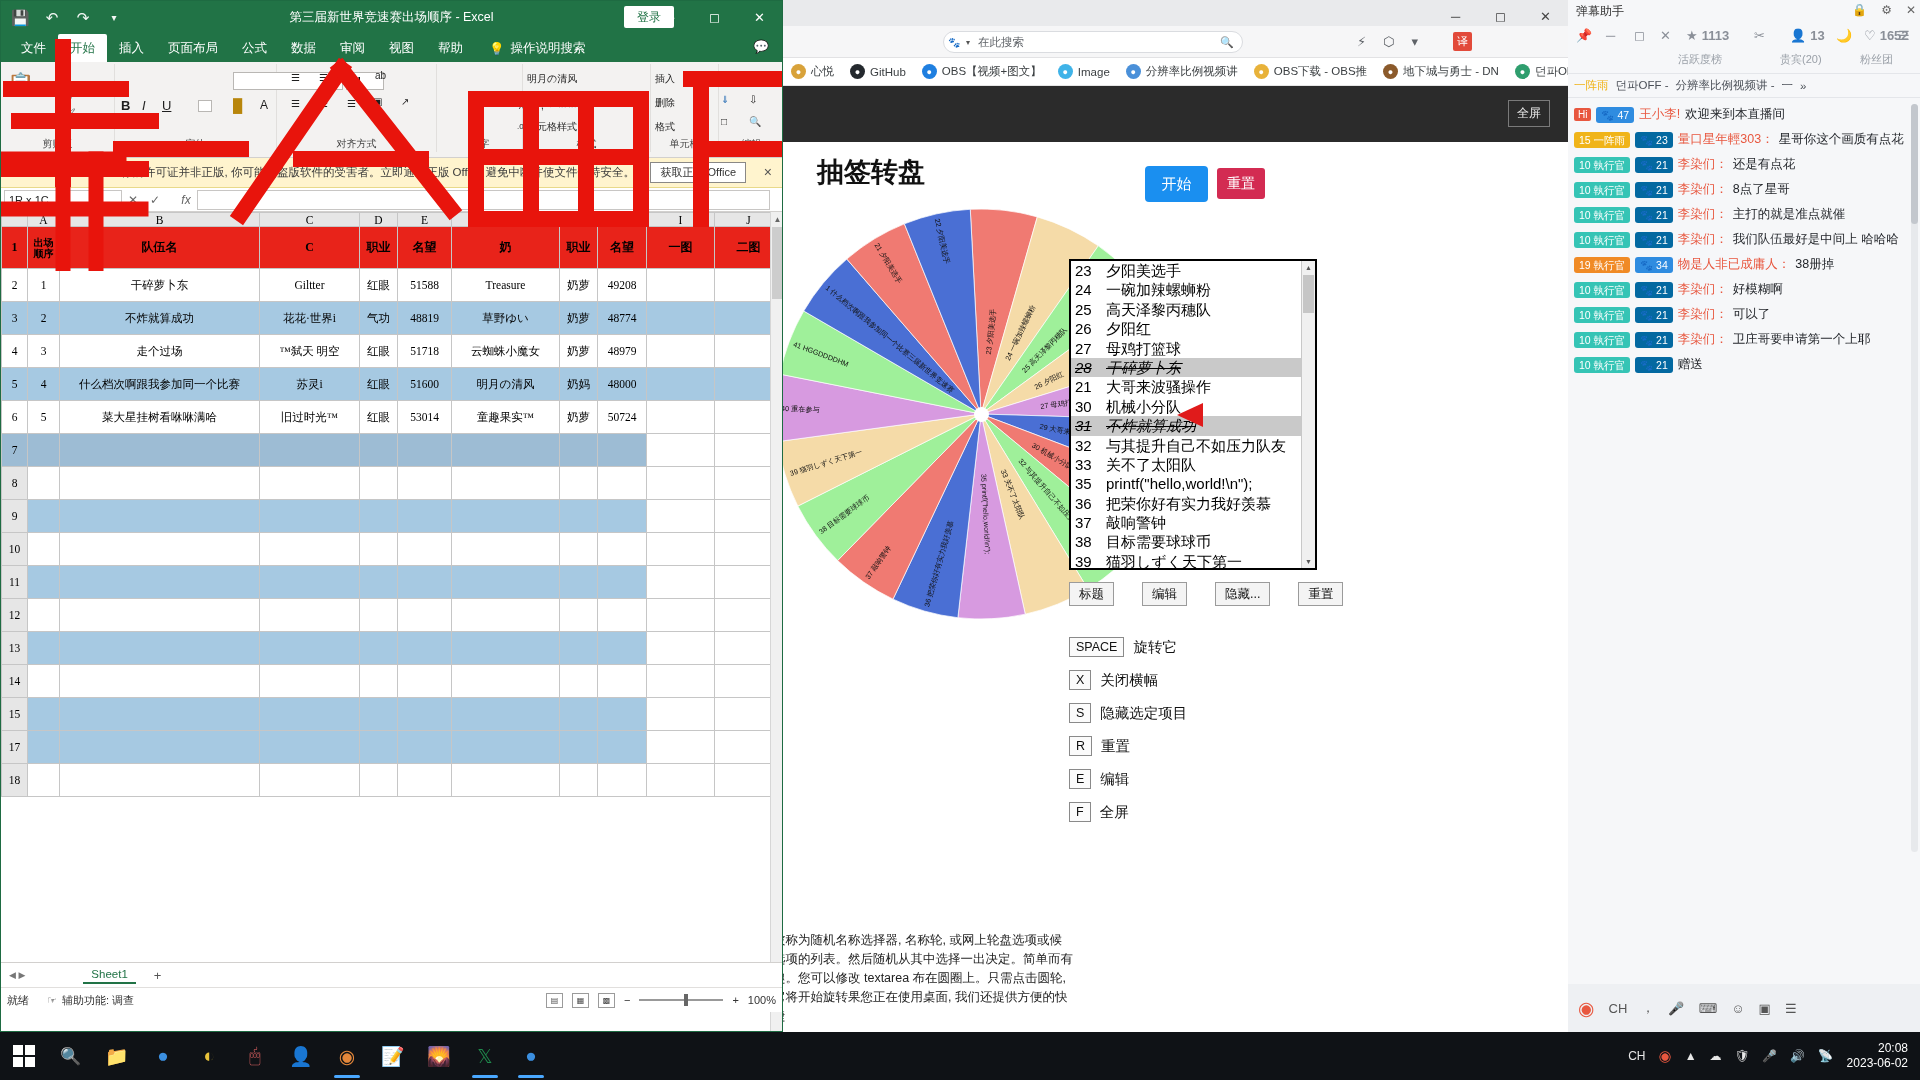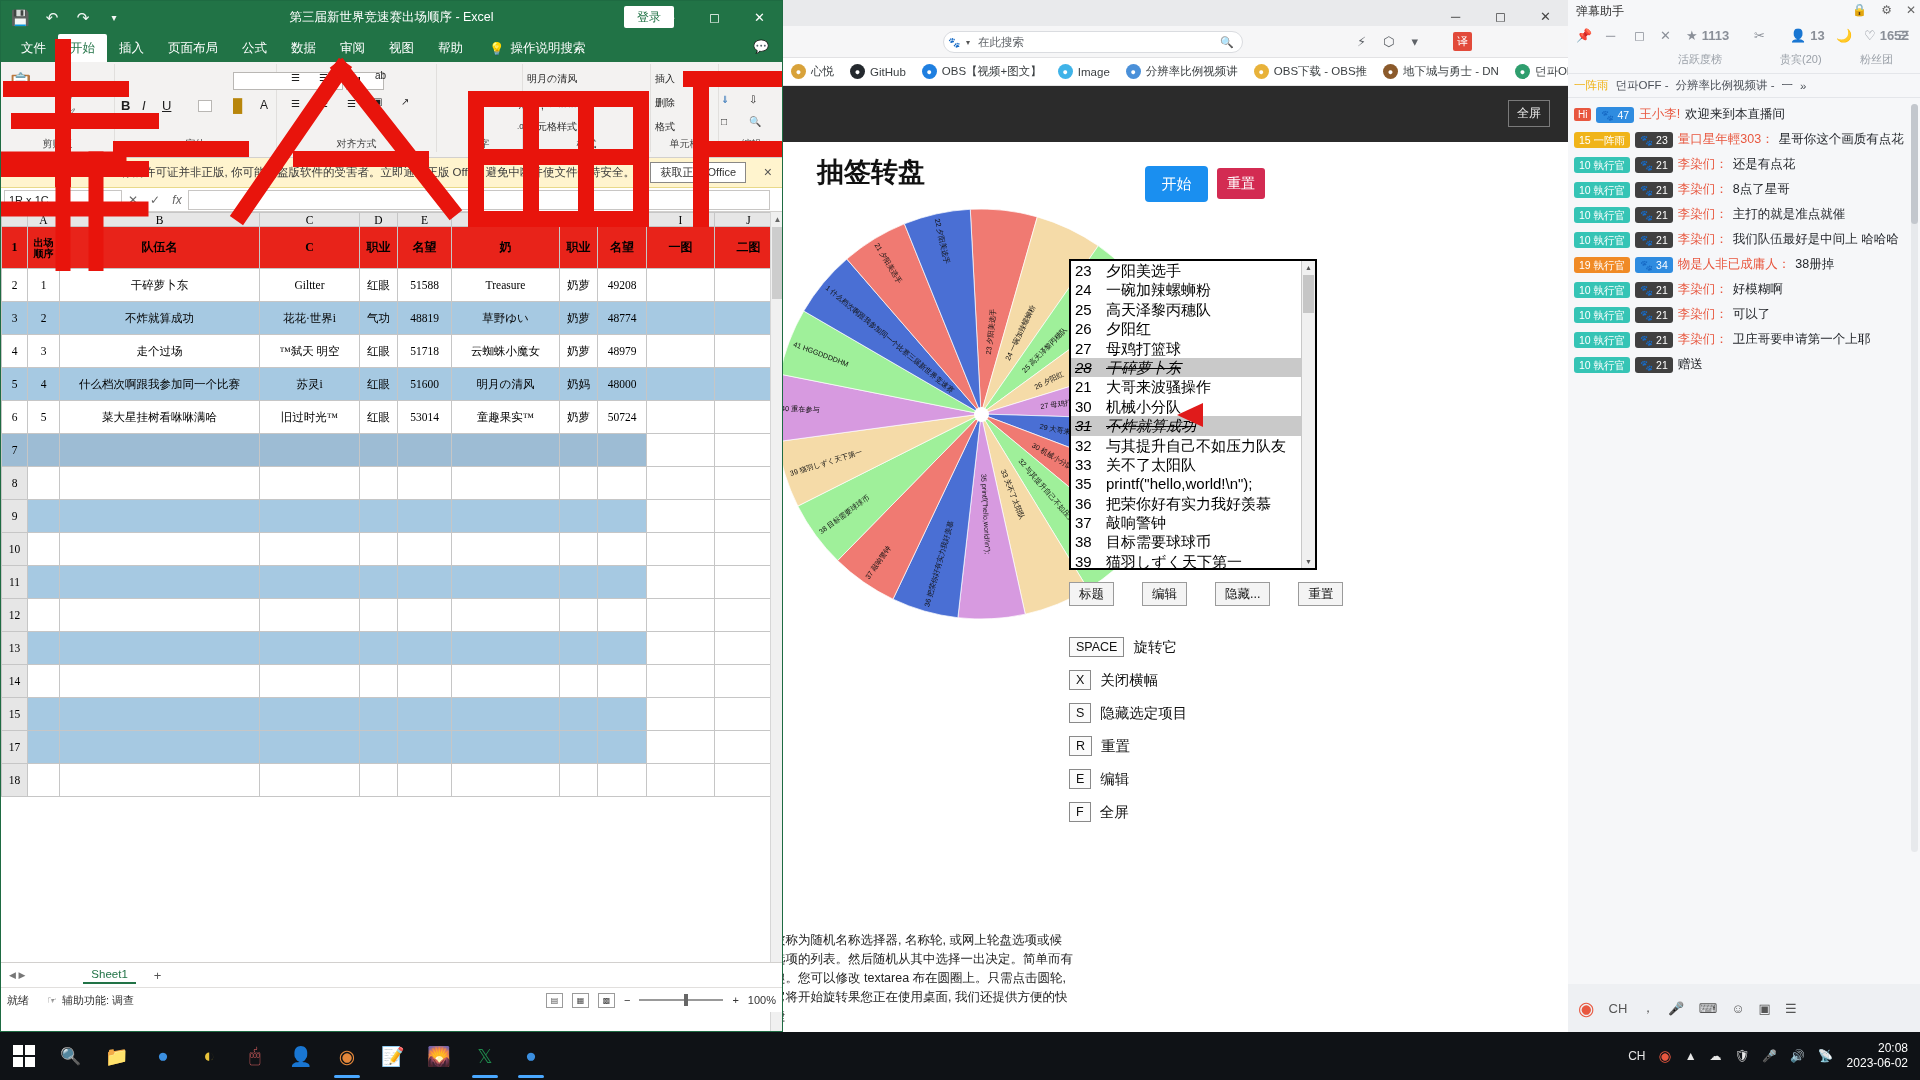--- a/index.html
+++ b/index.html
@@ -182,21 +182,21 @@
   #dm-tags { height:24px; display:flex; align-items:center; gap:7px; padding-left:6px;
      border-bottom:1px solid #e4e6ea; overflow:hidden; }
   .dtag { font-size:11.5px; color:#4a4f57; white-space:nowrap; display:flex; align-items:center; gap:3px;}
   #dm-list { position:relative; height:762px; overflow:hidden; padding-top:4px; }
   .msg { display:flex; flex-wrap:wrap; align-items:center; gap:5px; padding:4px 10px 4px 6px; }
   .badge { font-size:10.5px; color:#fff; border-radius:3px; padding:1px 5px; display:flex;
      align-items:center; gap:3px; line-height:14px; }
   .b-lvl { background:#35c4b5; }
   .b-lvl19 { background:#f08a25; }
   .b-lvl15 { background:#f0b419; }
-  .b-fan { background:#404040; color:#fff; }
+  .b-fan { background:#0369a1; color:#fff; }
   .b-fan-blue { background:#2f8ce0; }
   .uname { font-size:12.5px; color:#e8573f; }
   .mtext { font-size:12.5px; color:#23262b; }
   .hi { background:#e8573f; color:#fff; font-size:10px; padding:1px 4px; border-radius:2px; }
   #dm-sb { position:absolute; right:2px; top:6px; width:7px; bottom:8px; background:#e7e9ec; border-radius:4px;}
   #dm-sb i { position:absolute; left:0; top:0; width:7px; height:120px; background:#c3c7cd; border-radius:4px;}
 
   
   #taskbar { left:0; bottom:0; width:1920px; height:48px; background:#0f1216; display:flex; align-items:center; }
   #tb-start { width:48px; height:48px; display:flex; align-items:center; justify-content:center; }
@@ -319,21 +319,21 @@
     <div id="banner">
       <span id="banner-text">你的许可证并非正版, 你可能是盗版软件的受害者。立即通过正版 Office 避免中断并使文件保持安全。</span>
       <span id="banner-btn">获取正版 Office</span>
       <span id="banner-close">×</span>
     </div>
 
     <div id="fbar">
       <div id="namebox">1R x 1C</div>
       <span class="fbicon">✕</span>
       <span class="fbicon">✓</span>
-      <span class="fbicon" style="font-style:italic;">fx</span>
+      <span class="fbicon" style="font-style:italic;margin-left:9px;">fx</span>
       <div id="formula-input"></div>
     </div>
 
     <div id="grid-wrap">
       <table class="sheet">
         <tbody>
             <tr>
           <td class="corner"></td>
           <td class="chead colA">A</td>
           <td class="chead colB">B</td>

